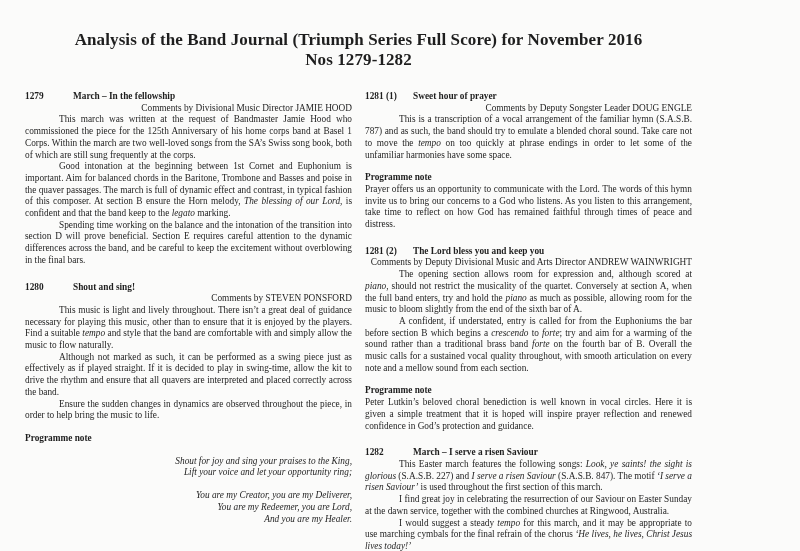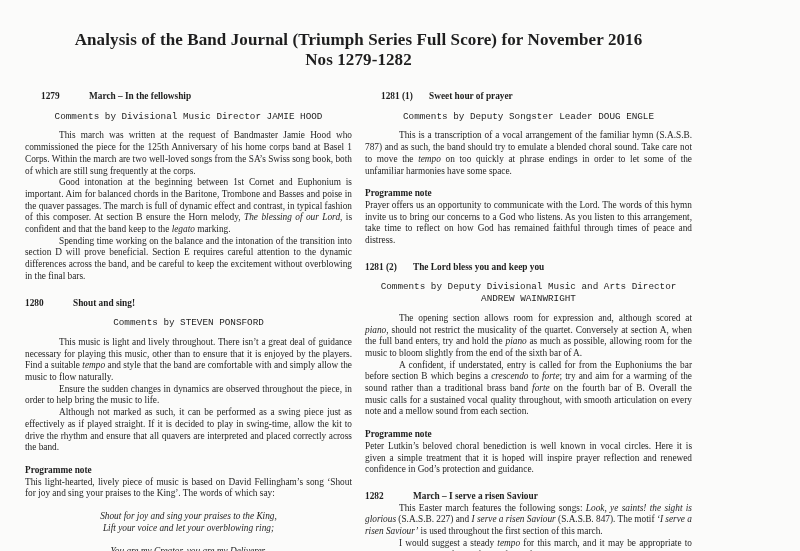--- a/index.html
+++ b/index.html
@@ -32,45 +32,44 @@
     font-size: 9.3px;
     line-height: 11.7px;
     text-align: justify;
   }
   .sec-heading {
     font-weight: bold;
     margin-top: 15px;
     text-align: left;
     white-space: nowrap;
   }
-  .sec-heading:first-child { margin-top: 0; margin-left: 16px; }
+  .sec-heading:first-child { margin-top: 0; }
   .sec-num {
     display: inline-block;
     width: 48px;
   }
   .byline {
-    text-align: center;
-    margin: 8px;
-    font-family: Liberation Mono, monospace;
+    text-align: right;
+    margin: 0;
   }
   p.para {
     margin: 0;
     text-indent: 34px;
   }
   .note-heading {
     text-align: left;
     font-weight: bold;
     margin-top: 11px;
   }
   p.note-para {
     margin: 0;
   }
   .verse {
     margin-top: 11px;
-    text-align: center;
+    text-align: right;
     font-style: italic;
   }
 </style>
 </head>
 <body>
 
 <div class="page">
   <div class="doc-title">
     <div>Analysis of the Band Journal (Triumph Series Full Score) for November 2016</div>
     <div>Nos 1279-1282</div>
@@ -78,27 +77,26 @@
   <div class="columns">
     <div class="col">
         <div class="sec-heading"><span class="sec-num">1279</span><span class="sec-title">March – In the fellowship</span></div>
         <div class="byline">Comments by Divisional Music Director JAMIE HOOD</div>
         <p class="para">This march was written at the request of Bandmaster Jamie Hood who commissioned the piece for the 125th Anniversary of his home corps band at Basel 1 Corps.  Within the march are two well-loved songs from the SA’s Swiss song book, both of which are still sung frequently at the corps.</p>
         <p class="para">Good intonation at the beginning between 1st Cornet and Euphonium is important. Aim for balanced chords in the Baritone, Trombone and Basses and poise in the quaver passages. The march is full of dynamic effect and contrast, in typical fashion of this composer. At section B ensure the Horn melody, <i>The blessing of our Lord</i>, is confident and that the band keep to the <i>legato</i> marking.</p>
         <p class="para">Spending time working on the balance and the intonation of the transition into section D will prove beneficial. Section E requires careful attention to the dynamic differences across the band, and be careful to keep the excitement without overblowing in the final bars.</p>
         <div class="sec-heading"><span class="sec-num">1280</span><span class="sec-title">Shout and sing!</span></div>
         <div class="byline">Comments by STEVEN PONSFORD</div>
         <p class="para">This music is light and lively throughout.  There isn’t a great deal of guidance necessary for playing this music, other than to ensure that it is enjoyed by the players.  Find a suitable <i>tempo</i> and style that the band are comfortable with and simply allow the music to flow naturally.</p>
+        <p class="para">Although not marked as such, it can be performed as a swing piece just as effectively as if played straight.  If it is decided to play in swing-time, allow the kit to drive the rhythm and ensure that all quavers are interpreted and placed correctly across the band.</p>
         <p class="para">Ensure the sudden changes in dynamics are observed throughout the piece, in order to help bring the music to life.</p>
-        <p class="para">Although not marked as such, it can be performed as a swing piece just as effectively as if played straight.  If it is decided to play in swing-time, allow the kit to drive the rhythm and ensure that all quavers are interpreted and placed correctly across the band.</p>
         <div class="note-heading">Programme note</div>
-        <p class="note-para">This light-hearted, lively piece of music is based on David Fellingham’s song ‘Shout for joy and sing your praises to the King’. The words of which say:</p>
         <div class="verse">
           <div class="verse-line">Shout for joy and sing your praises to the King,</div>
-          <div class="verse-line">Lift your voice and let your overblowing ring;</div>
+          <div class="verse-line">Lift your voice and let your opportunity ring;</div>
         </div>
         <div class="verse">
           <div class="verse-line">You are my Creator, you are my Deliverer,</div>
           <div class="verse-line">You are my Redeemer, you are Lord,</div>
           <div class="verse-line">And you are my Healer.</div>
         </div>
       </div>
     <div class="col">
         <div class="sec-heading"><span class="sec-num">1281 (1)</span><span class="sec-title">Sweet hour of prayer</span></div>
         <div class="byline">Comments by Deputy Songster Leader DOUG ENGLE</div>
@@ -106,16 +104,17 @@
         <div class="note-heading">Programme note</div>
         <p class="note-para">Prayer offers us an opportunity to communicate with the Lord. The words of this hymn invite us to bring our concerns to a God who listens. As you listen to this arrangement, take time to reflect on how God has remained faithful through times of peace and distress.</p>
         <div class="sec-heading"><span class="sec-num">1281 (2)</span><span class="sec-title">The Lord bless you and keep you</span></div>
         <div class="byline">Comments by Deputy Divisional Music and Arts Director ANDREW WAINWRIGHT</div>
         <p class="para">The opening section allows room for expression and, although scored at <i>piano</i>, should not restrict the musicality of the quartet. Conversely at section A, when the full band enters, try and hold the <i>piano</i> as much as possible, allowing room for the music to bloom slightly from the end of the sixth bar of A.</p>
         <p class="para">A confident, if understated, entry is called for from the Euphoniums the bar before section B which begins a <i>crescendo</i> to <i>forte</i>; try and aim for a warming of the sound rather than a traditional brass band <i>forte</i> on the fourth bar of B. Overall the music calls for a sustained vocal quality throughout, with smooth articulation on every note and a mellow sound from each section.</p>
         <div class="note-heading">Programme note</div>
         <p class="note-para">Peter Lutkin’s beloved choral benediction is well known in vocal circles. Here it is given a simple treatment that it is hoped will inspire prayer reflection and renewed confidence in God’s protection and guidance.</p>
         <div class="sec-heading"><span class="sec-num">1282</span><span class="sec-title">March – I serve a risen Saviour</span></div>
         <p class="para">This Easter march features the following songs: <i>Look, ye saints! the sight is glorious</i> (S.A.S.B. 227) and <i>I serve a risen Saviour</i> (S.A.S.B. 847). The motif <i>‘I serve a risen Saviour’</i> is used throughout the first section of this march.</p>
+        <p class="para">I find great joy in celebrating the resurrection of our Saviour on Easter Sunday at the dawn service, together with the combined churches at Ringwood, Australia.</p>
         <p class="para">I would suggest a steady <i>tempo</i> for this march, and it may be appropriate to use marching cymbals for the final refrain of the chorus <i>‘He lives, he lives, Christ Jesus lives today!’</i></p>
       </div>
   </div>
 </div>
 
 </body></html>

